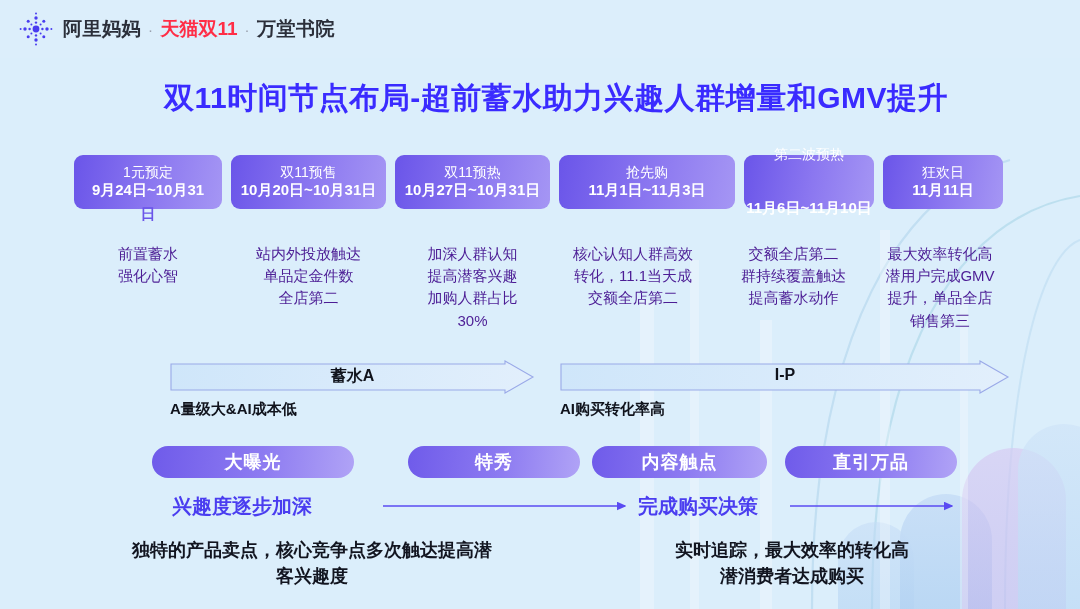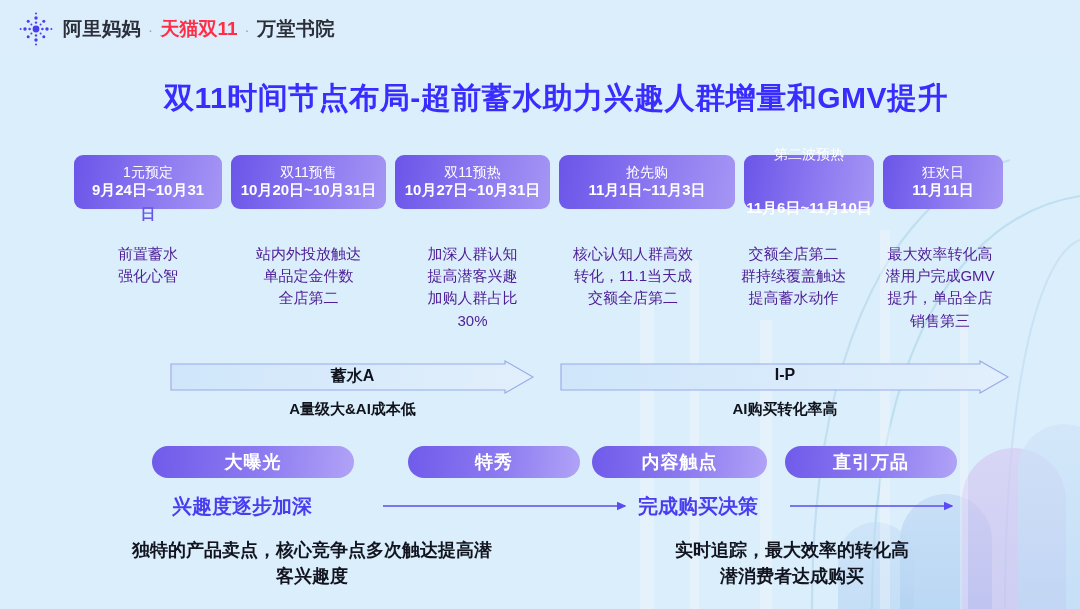--- a/index.html
+++ b/index.html
@@ -67,21 +67,21 @@
 
   
   .arrows{position:absolute;top:360px;left:0;width:1080px;height:60px;z-index:5;margin-left:48px;}
   .arrow-wrap{position:absolute;top:0;}
   .arrow-wrap svg{display:block;}
   .arrow-label{
     position:absolute;top:6px;left:0;width:100%;text-align:center;
     font-size:16px;font-weight:800;color:#10131c;
   }
   .arrow-sub{
-    position:absolute;top:40px;left:0;width:100%;text-align:center;
+    position:absolute;top:40px;left:0;width:100%;text-align:left;
     font-size:15px;font-weight:800;color:#10131c;white-space:nowrap;
   }
 
   
   .pill-row{position:absolute;top:446px;left:0;width:1080px;height:32px;z-index:5;}
   .pill{
     position:absolute;top:0;height:32px;border-radius:16px;
     background:linear-gradient(95deg,#6f5bea 0%,#8d7bf1 55%,#b0a3f6 100%);
     color:#fff;font-size:18px;font-weight:800;
     display:flex;align-items:center;justify-content:center;

